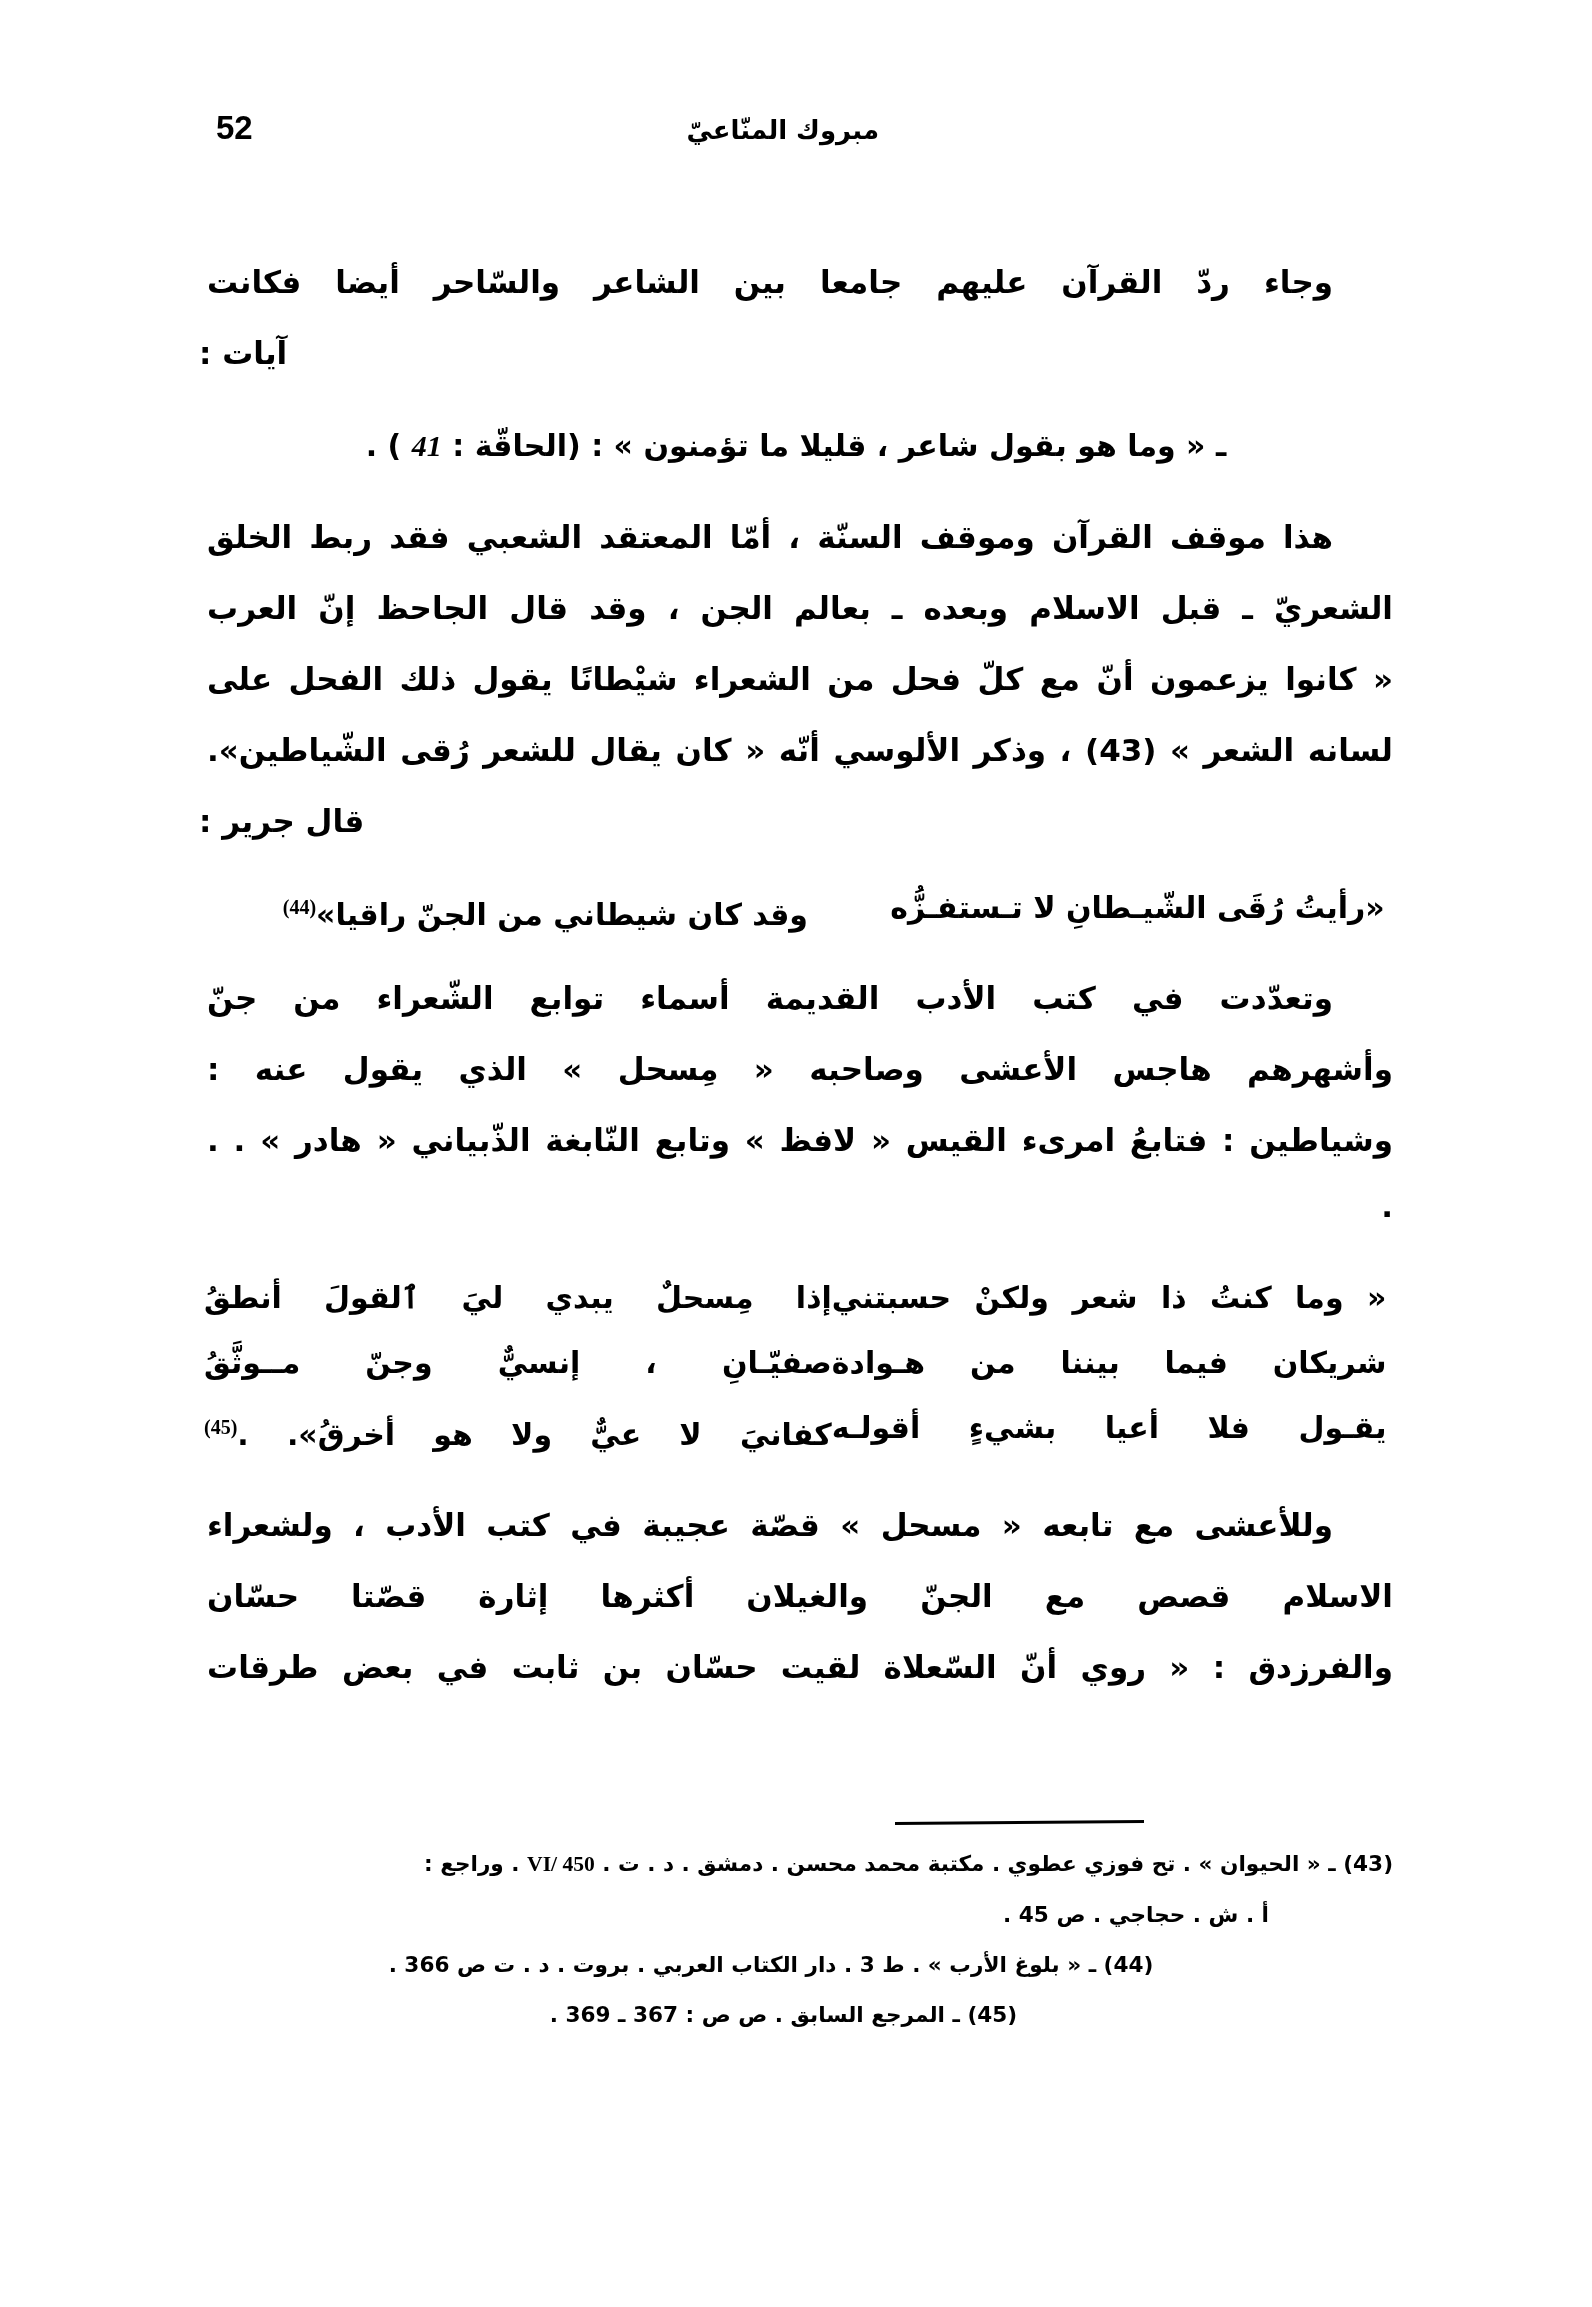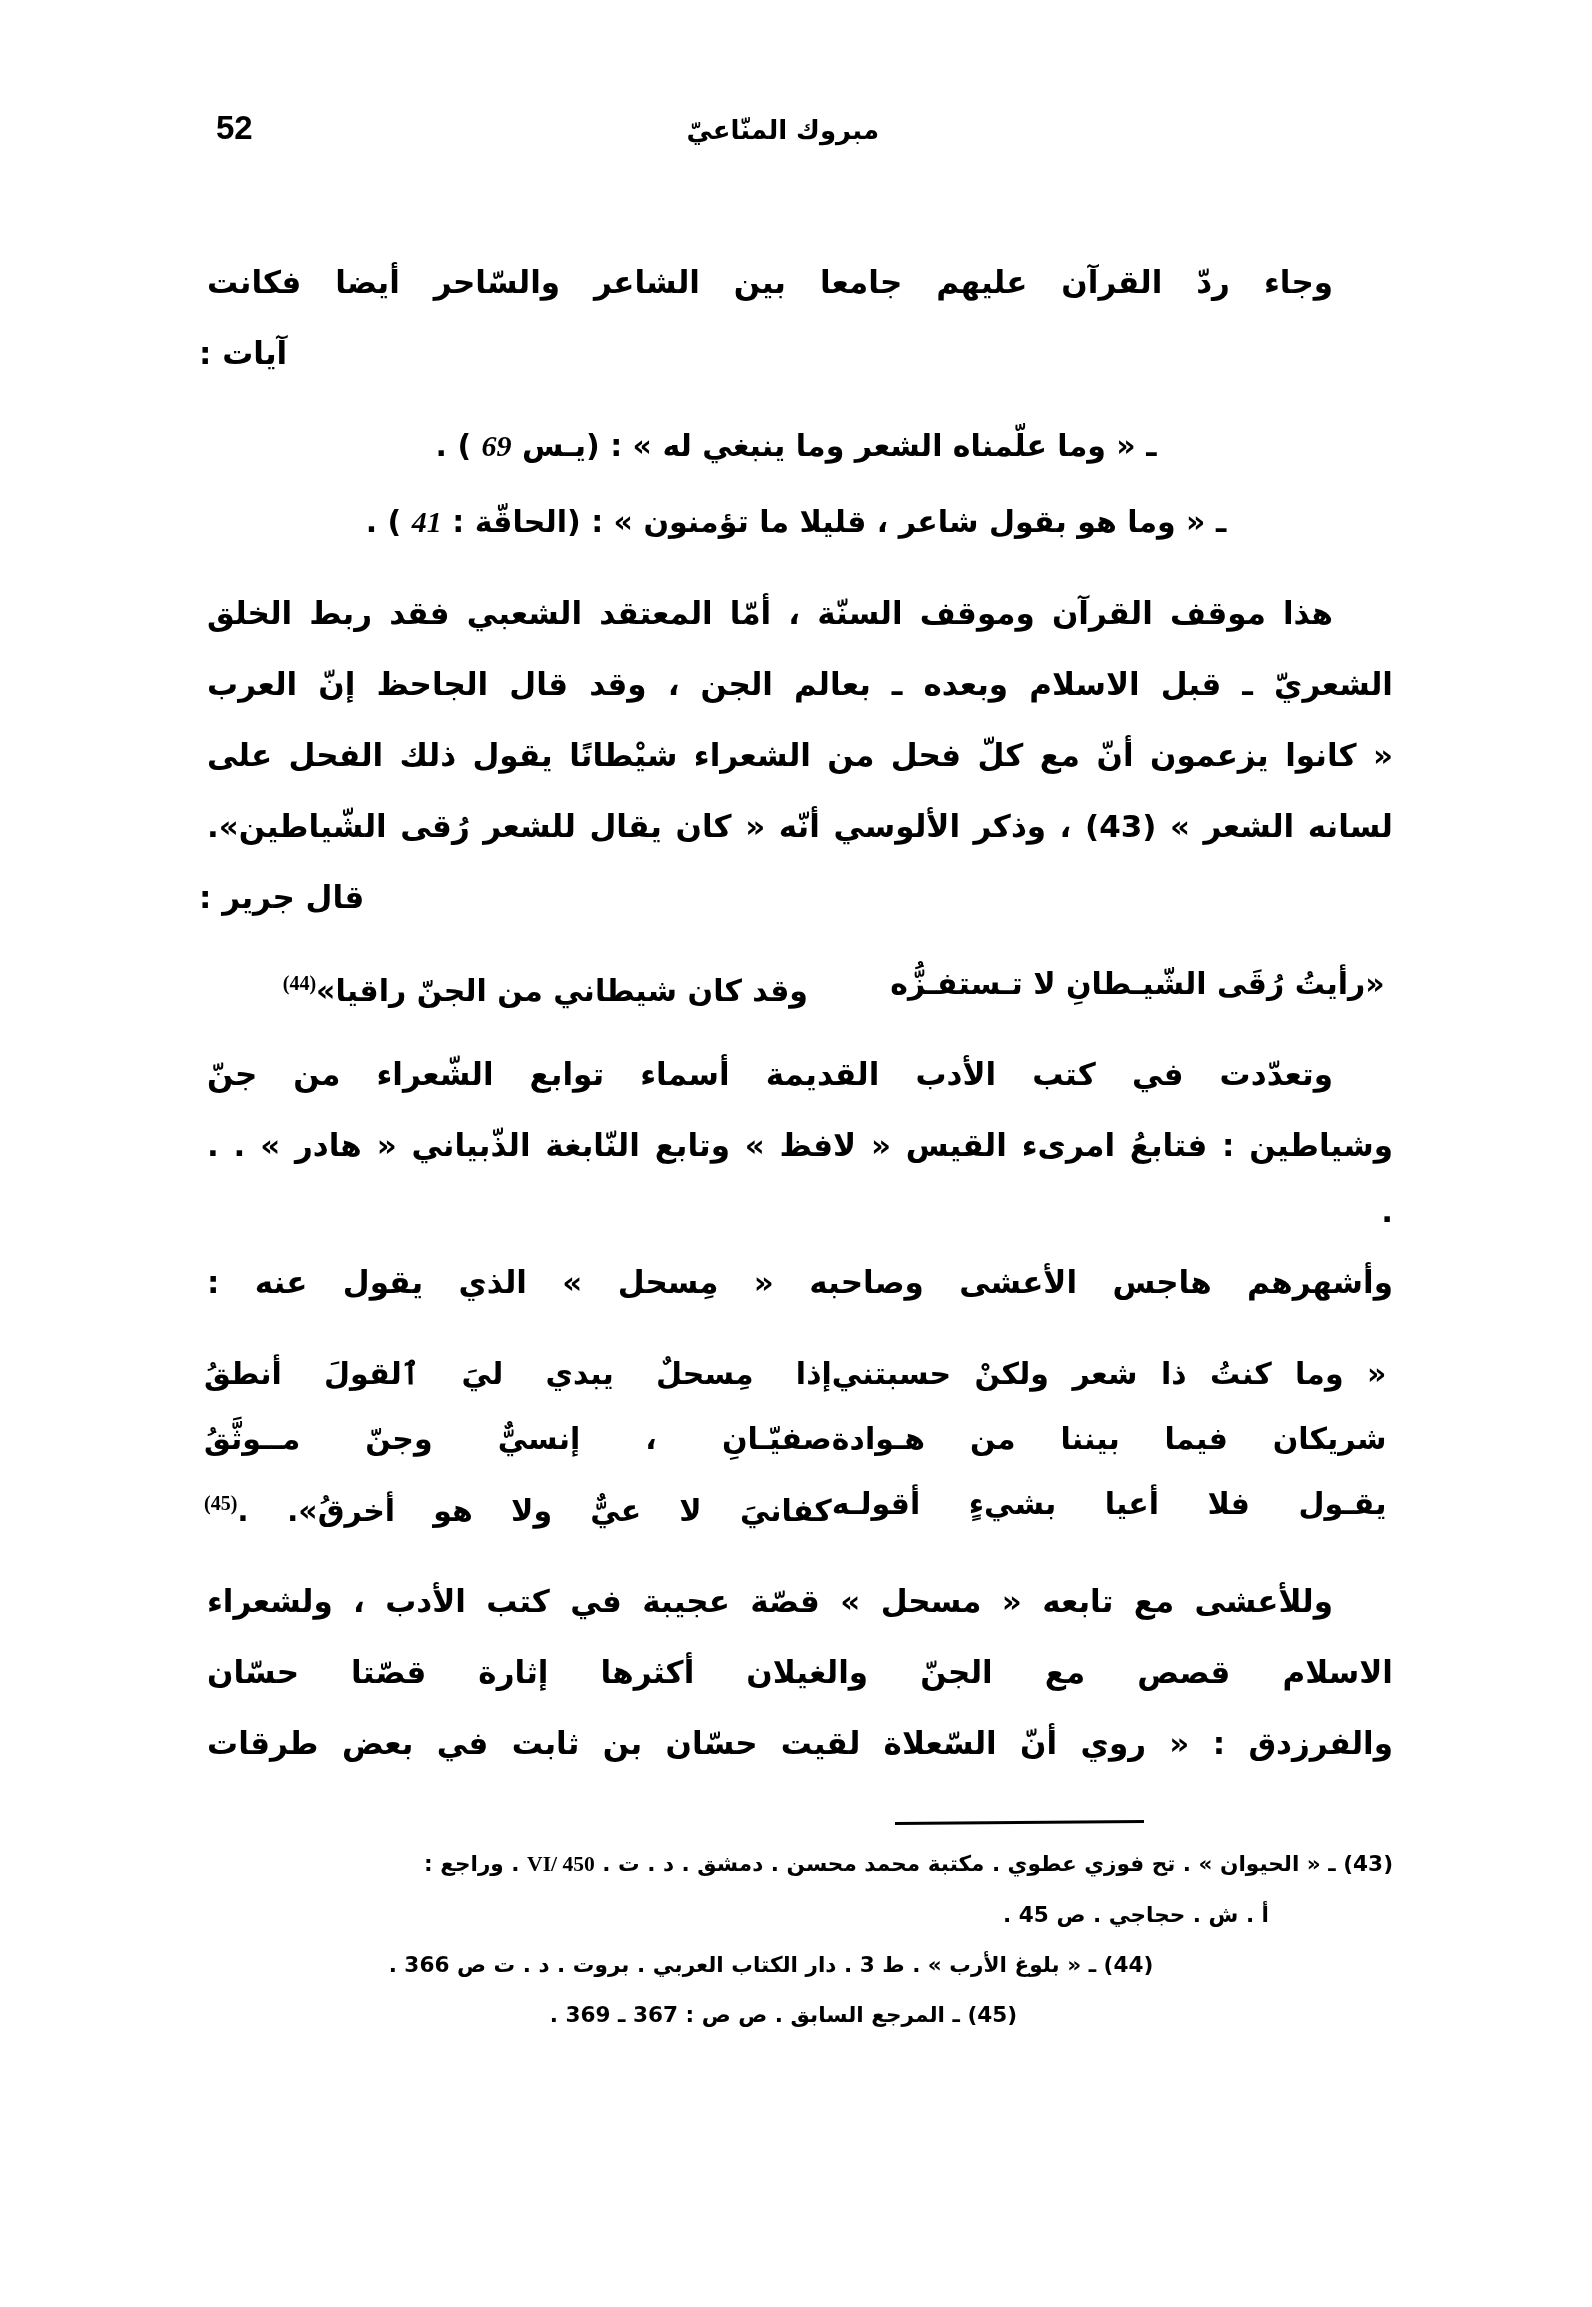--- a/index.html
+++ b/index.html
@@ -209,27 +209,20 @@
   </div>
 
   <div class="body-block">
 
     <p class="para indent justify-both">وجاء ردّ القرآن عليهم جامعا بين الشاعر والسّاحر أيضا فكانت</p>
     <p class="para-tail">آيات :</p>
 
     <ul class="verse-list">
       <li class="verse-item">
         <span>ـ</span>
-        <span>« وما علّمناه الشعر وما ينبغي له » :</span>
-        <span class="ref">(يـس</span>
-        <span class="num">69</span>
-        <span>) .</span>
-      </li>
-      <li class="verse-item">
-        <span>ـ</span>
         <span>« وما هو بقول شاعر ، قليلا ما تؤمنون » :</span>
         <span class="ref">(الحاقّة :</span>
         <span class="num">41</span>
         <span>) .</span>
       </li>
     </ul>
 
     <p class="para indent justify-both">هذا موقف القرآن وموقف السنّة ، أمّا المعتقد الشعبي فقد ربط الخلق</p>
     <p class="para justify-both">الشعريّ ـ قبل الاسلام وبعده ـ بعالم الجن ، وقد قال الجاحظ إنّ العرب</p>
     <p class="para justify-both">« كانوا يزعمون أنّ مع كلّ فحل من الشعراء شيْطانًا يقول ذلك الفحل على</p>
@@ -237,22 +230,22 @@
     <p class="para-tail">قال جرير :</p>
 
     <div class="poem-single">
       <div class="h1">«رأيتُ رُقَى الشّيـطانِ لا تـستفـزُّه</div>
       <div class="h2">
         <span>وقد كان شيطاني من الجنّ راقيا»</span><span class="sup-ref">(44)</span>
       </div>
     </div>
 
     <p class="para indent justify-both">وتعدّدت في كتب الأدب القديمة أسماء توابع الشّعراء من جنّ</p>
+    <p class="para justify-both">وأشهرهم هاجس الأعشى وصاحبه « مِسحل » الذي يقول عنه :</p>
     <p class="para justify-both">وشياطين : فتابعُ امرىء القيس « لافظ » وتابع النّابغة الذّبياني « هادر » . . .</p>
-    <p class="para justify-both">وأشهرهم هاجس الأعشى وصاحبه « مِسحل » الذي يقول عنه :</p>
 
     <div class="poem-block">
       <div class="poem-line">
         <div class="h1">« وما كنتُ ذا شعر ولكنْ حسبتني</div>
         <div class="h2">إذا مِسحلٌ يبدي ليَ ٱلقولَ أنطقُ</div>
       </div>
       <div class="poem-line">
         <div class="h1">شريكان فيما بيننا من هـوادة</div>
         <div class="h2">صفيّـانِ ، إنسيٌّ وجنّ مــوثَّقُ</div>
       </div>

